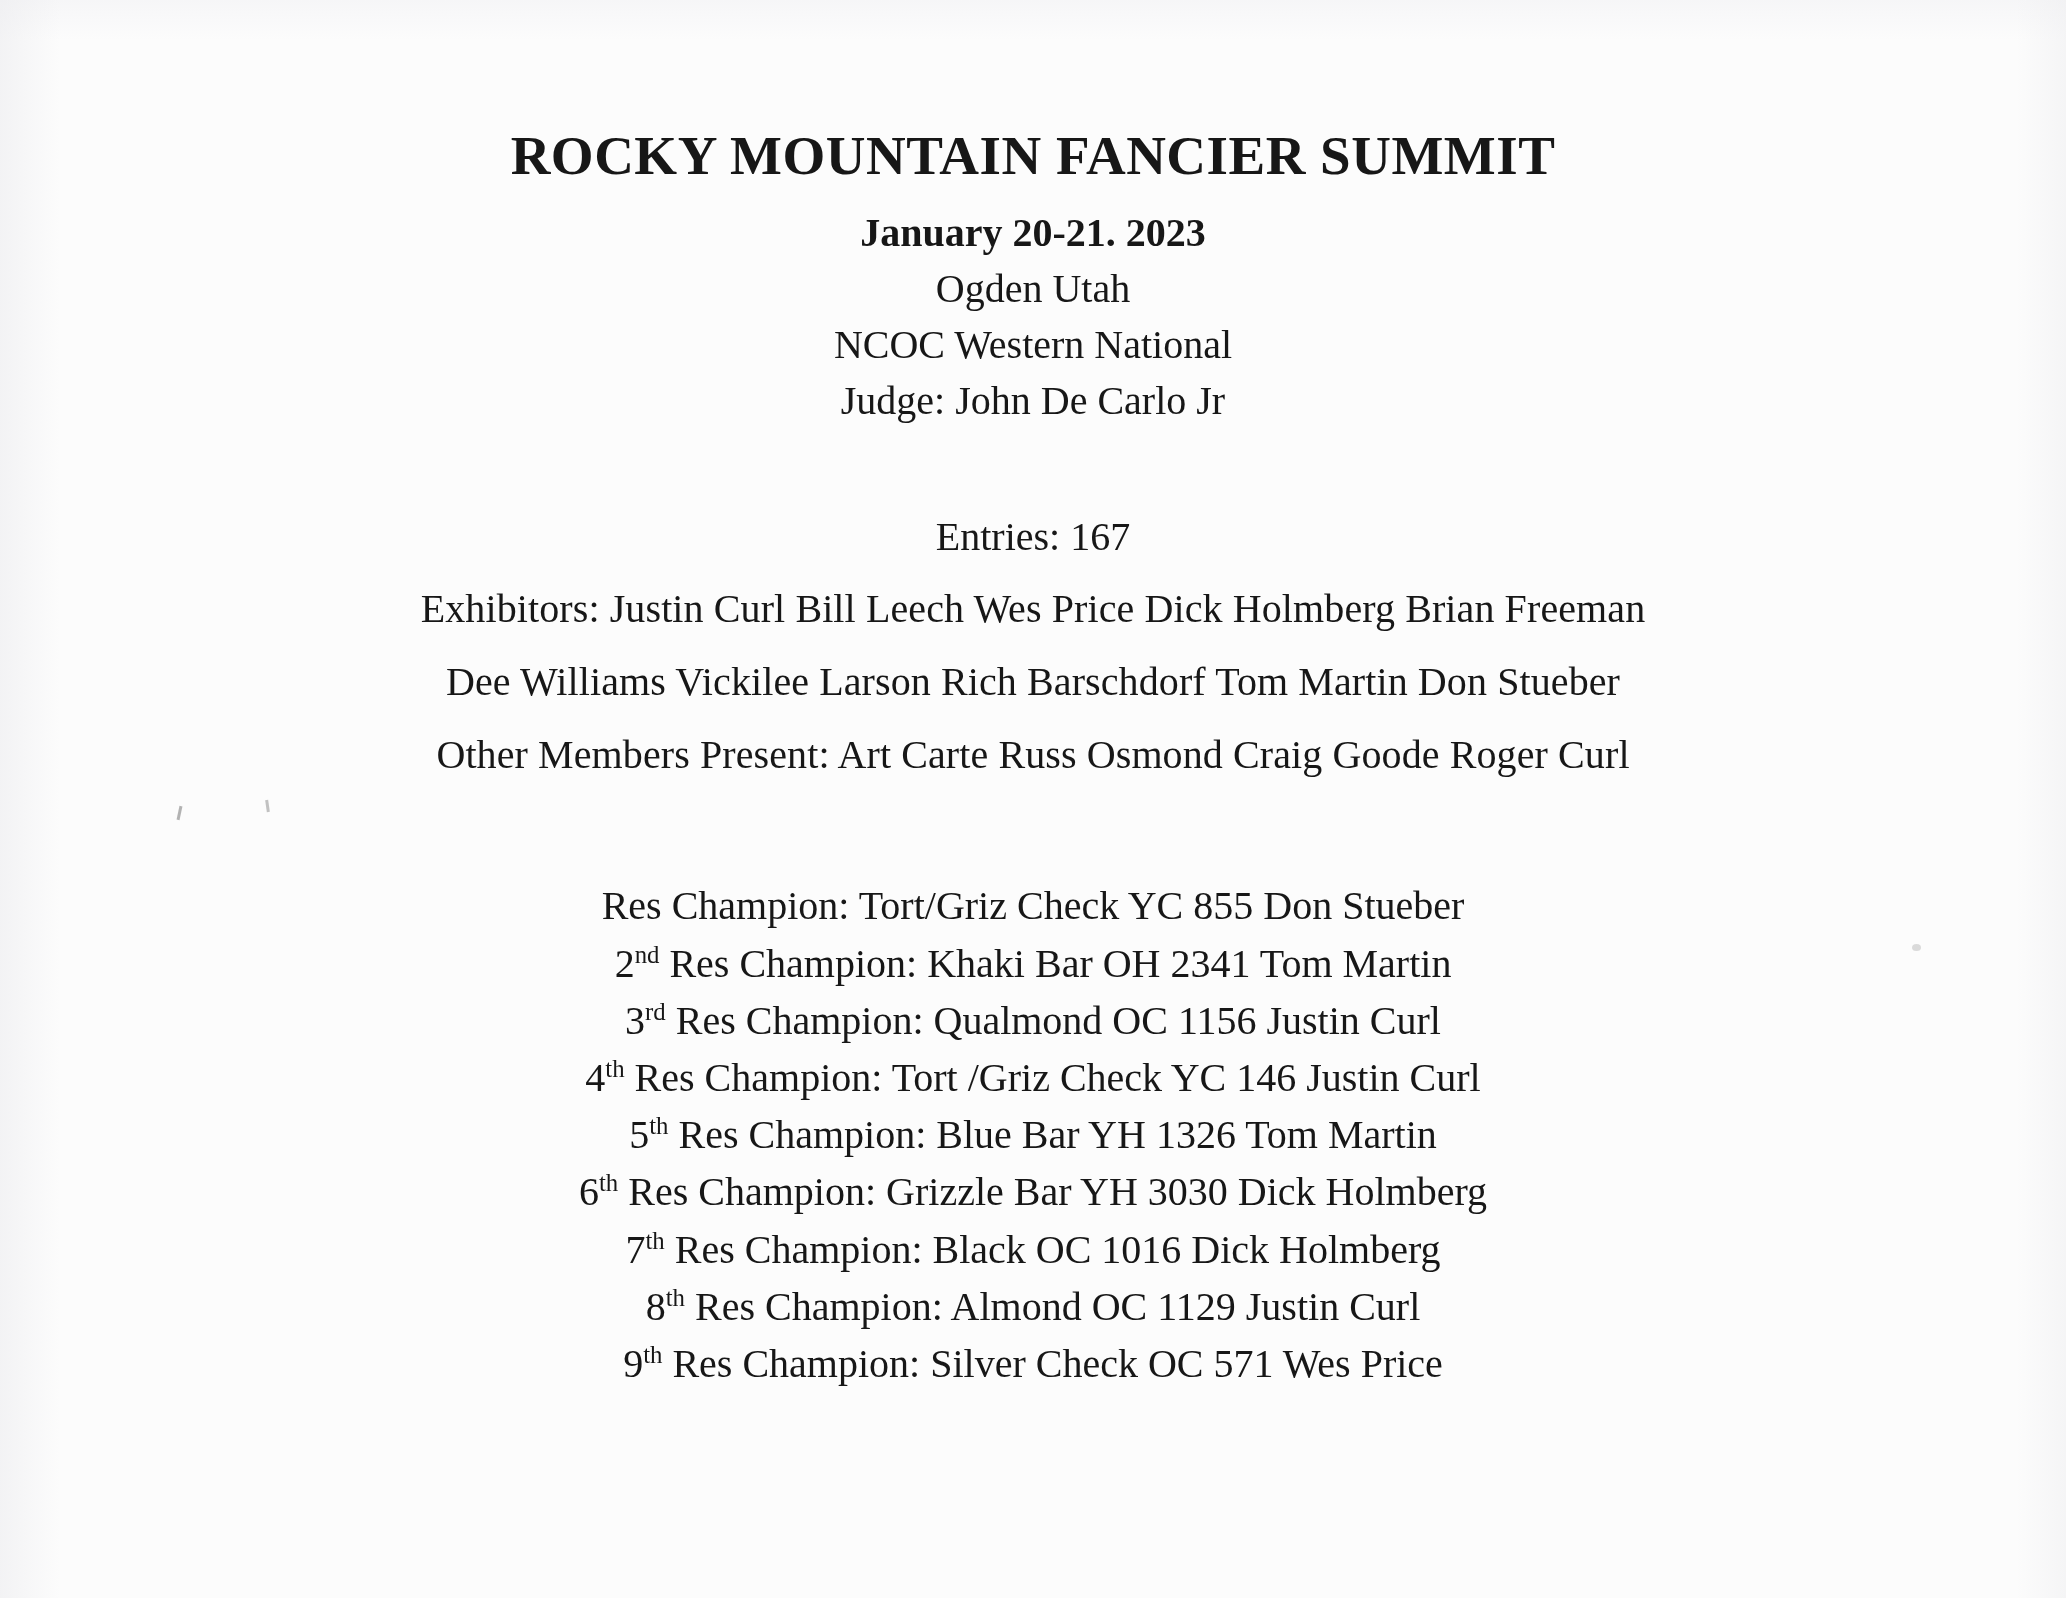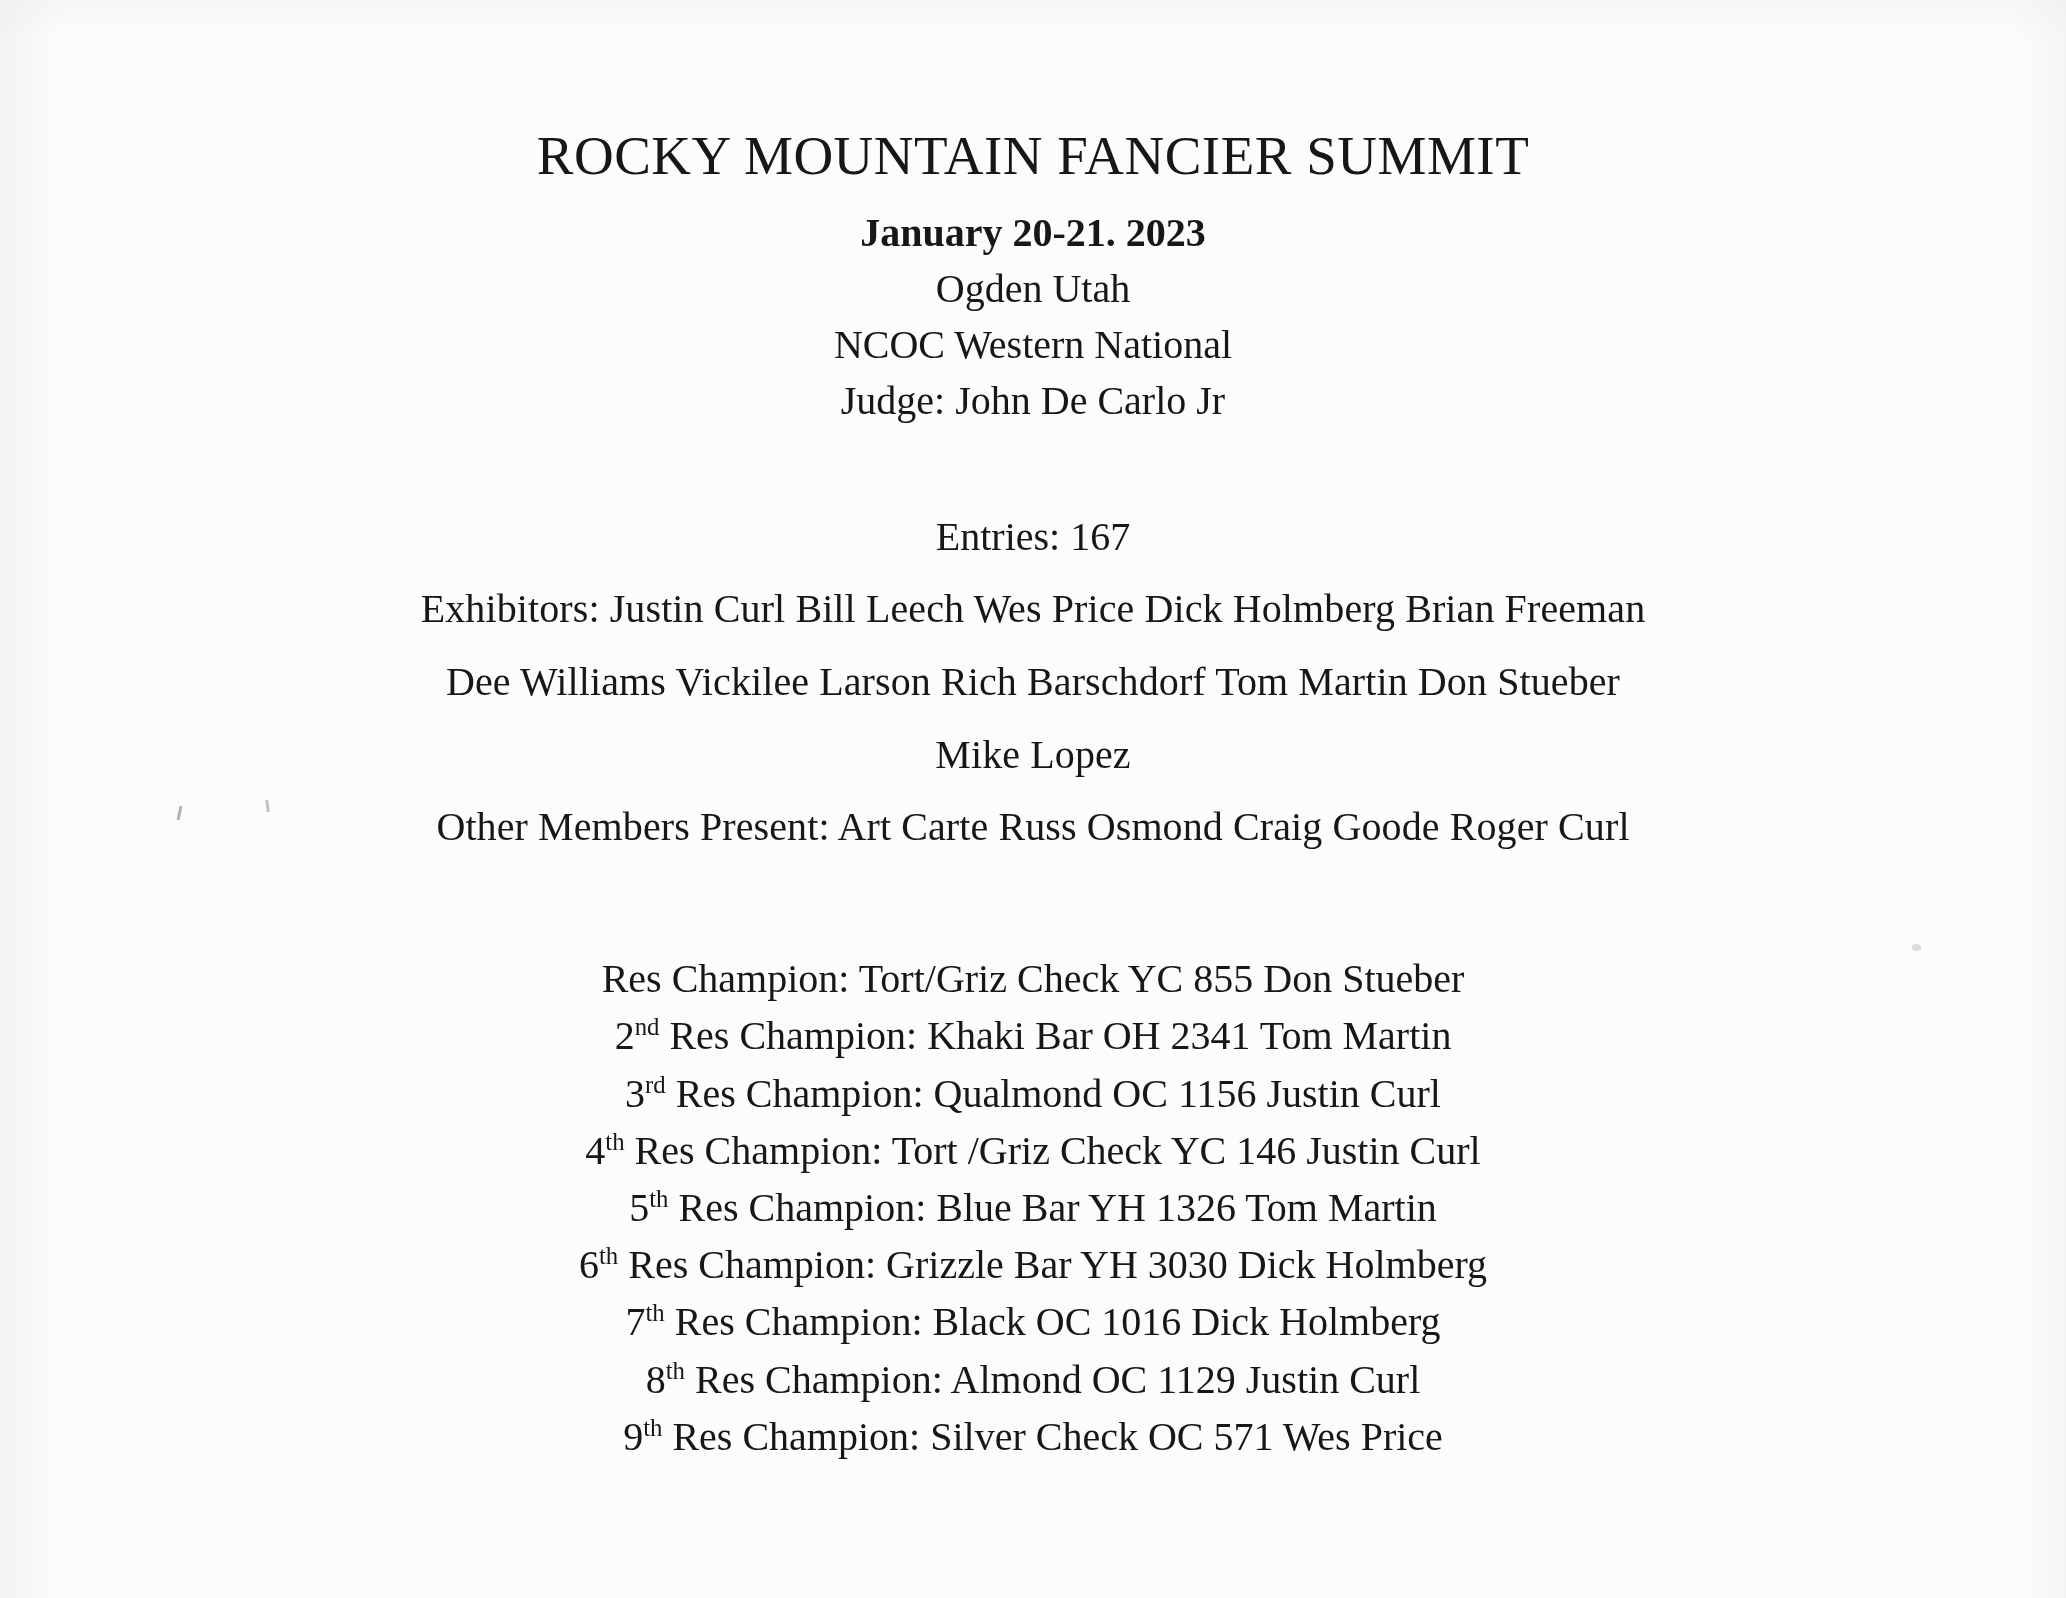--- a/index.html
+++ b/index.html
@@ -36,21 +36,21 @@
   .doc {
     position: relative;
     z-index: 2;
     text-align: center;
   }
   .title {
     font-size: 55px;
     letter-spacing: 0.5px;
     margin: 0;
     padding-top: 128px;
-    font-weight: normal;
+    font-weight: bold;
     line-height: 1.0;
   }
   .subline {
     font-size: 40px;
     line-height: 1.40;
     margin: 0;
   }
   .sub-first { padding-top: 22px; font-weight: bold; }
 
   .block-gap-1 { height: 72px; }
@@ -106,21 +106,20 @@
     <p class="subline">Ogden Utah</p>
     <p class="subline">NCOC Western National</p>
     <p class="subline">Judge:  John De Carlo Jr</p>
 
     <div class="block-gap-1"></div>
 
     <p class="entries">Entries:  167</p>
 
     <p class="exhibitors-line">Exhibitors:  Justin Curl  Bill Leech  Wes Price  Dick Holmberg  Brian Freeman</p>
     <p class="exhibitors-line">Dee Williams  Vickilee Larson  Rich Barschdorf  Tom Martin  Don Stueber</p>
-    <p class="exhibitors-line">Mike Lopez</p>
 
     <p class="exhibitors-line">Other Members Present: Art Carte  Russ Osmond  Craig Goode  Roger Curl</p>
 
     <div class="block-gap-2"></div>
 
     <p class="results-line">
       <span class="ord"></span><sup></sup><span>Res Champion:  Tort/Griz Check YC 855  Don Stueber</span>
     </p>
     <p class="results-line">
       <span class="ord">2</span><sup>nd</sup><span> Res Champion:  Khaki Bar OH 2341  Tom Martin</span>

